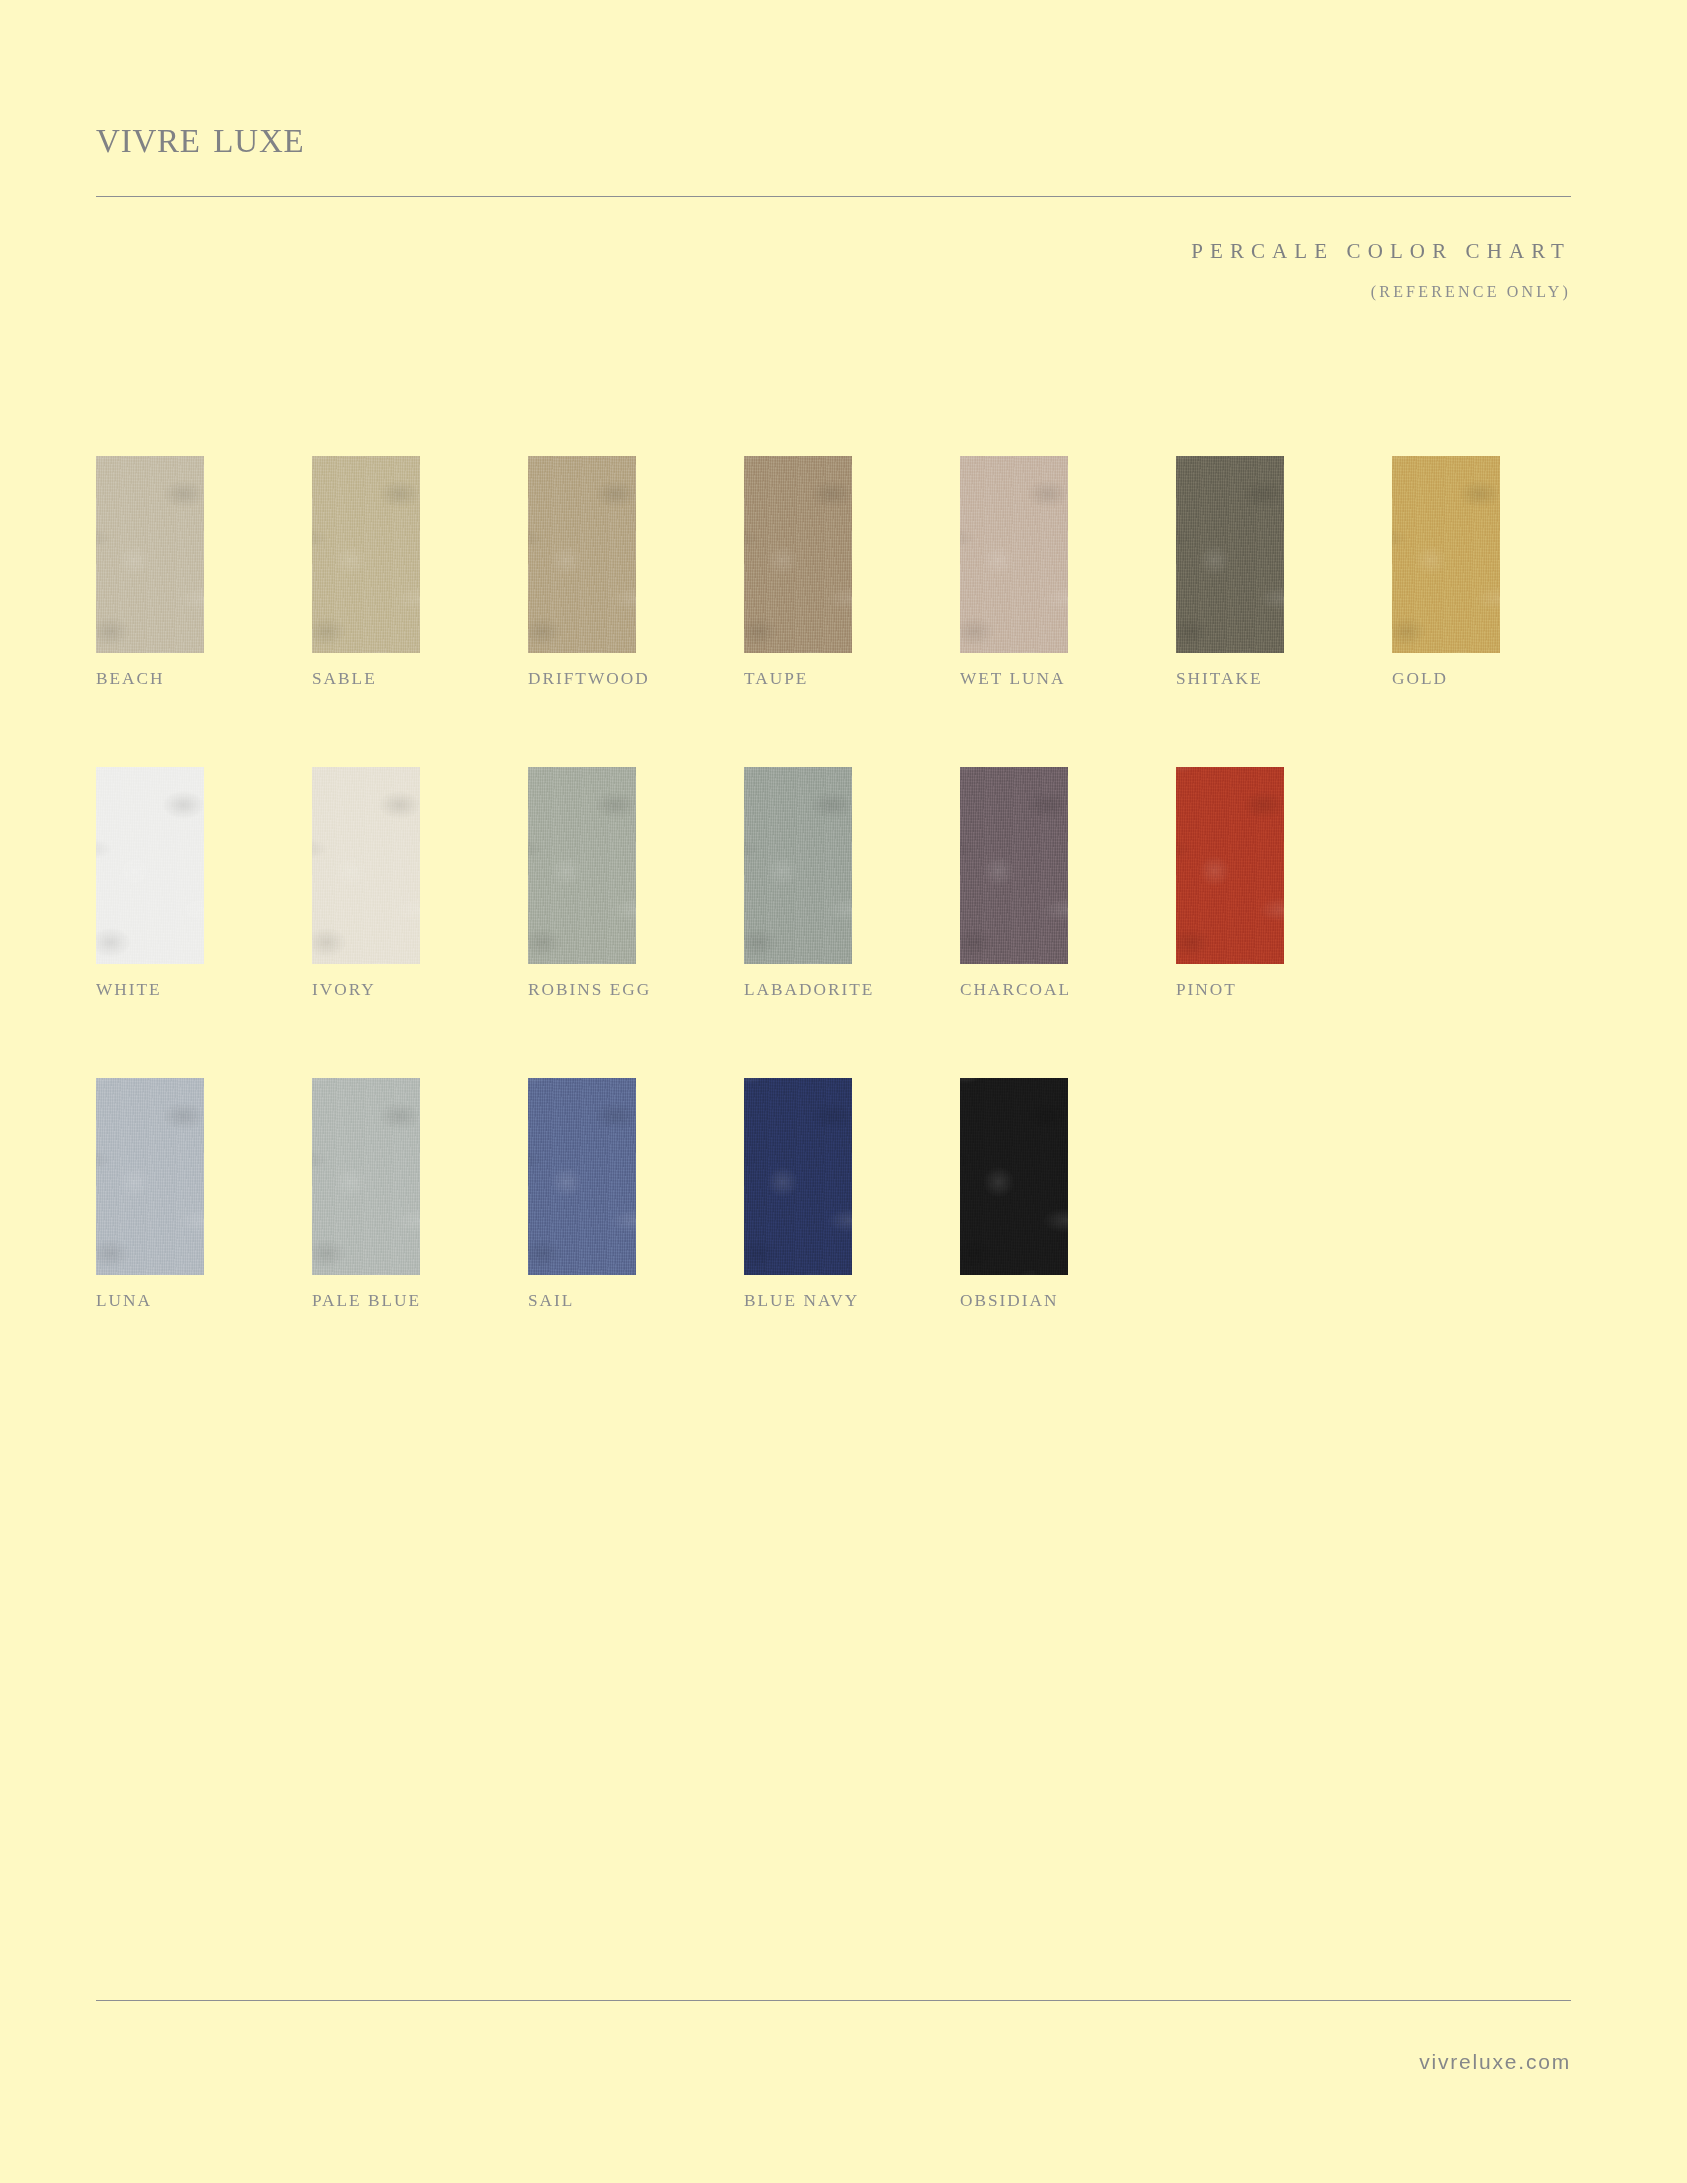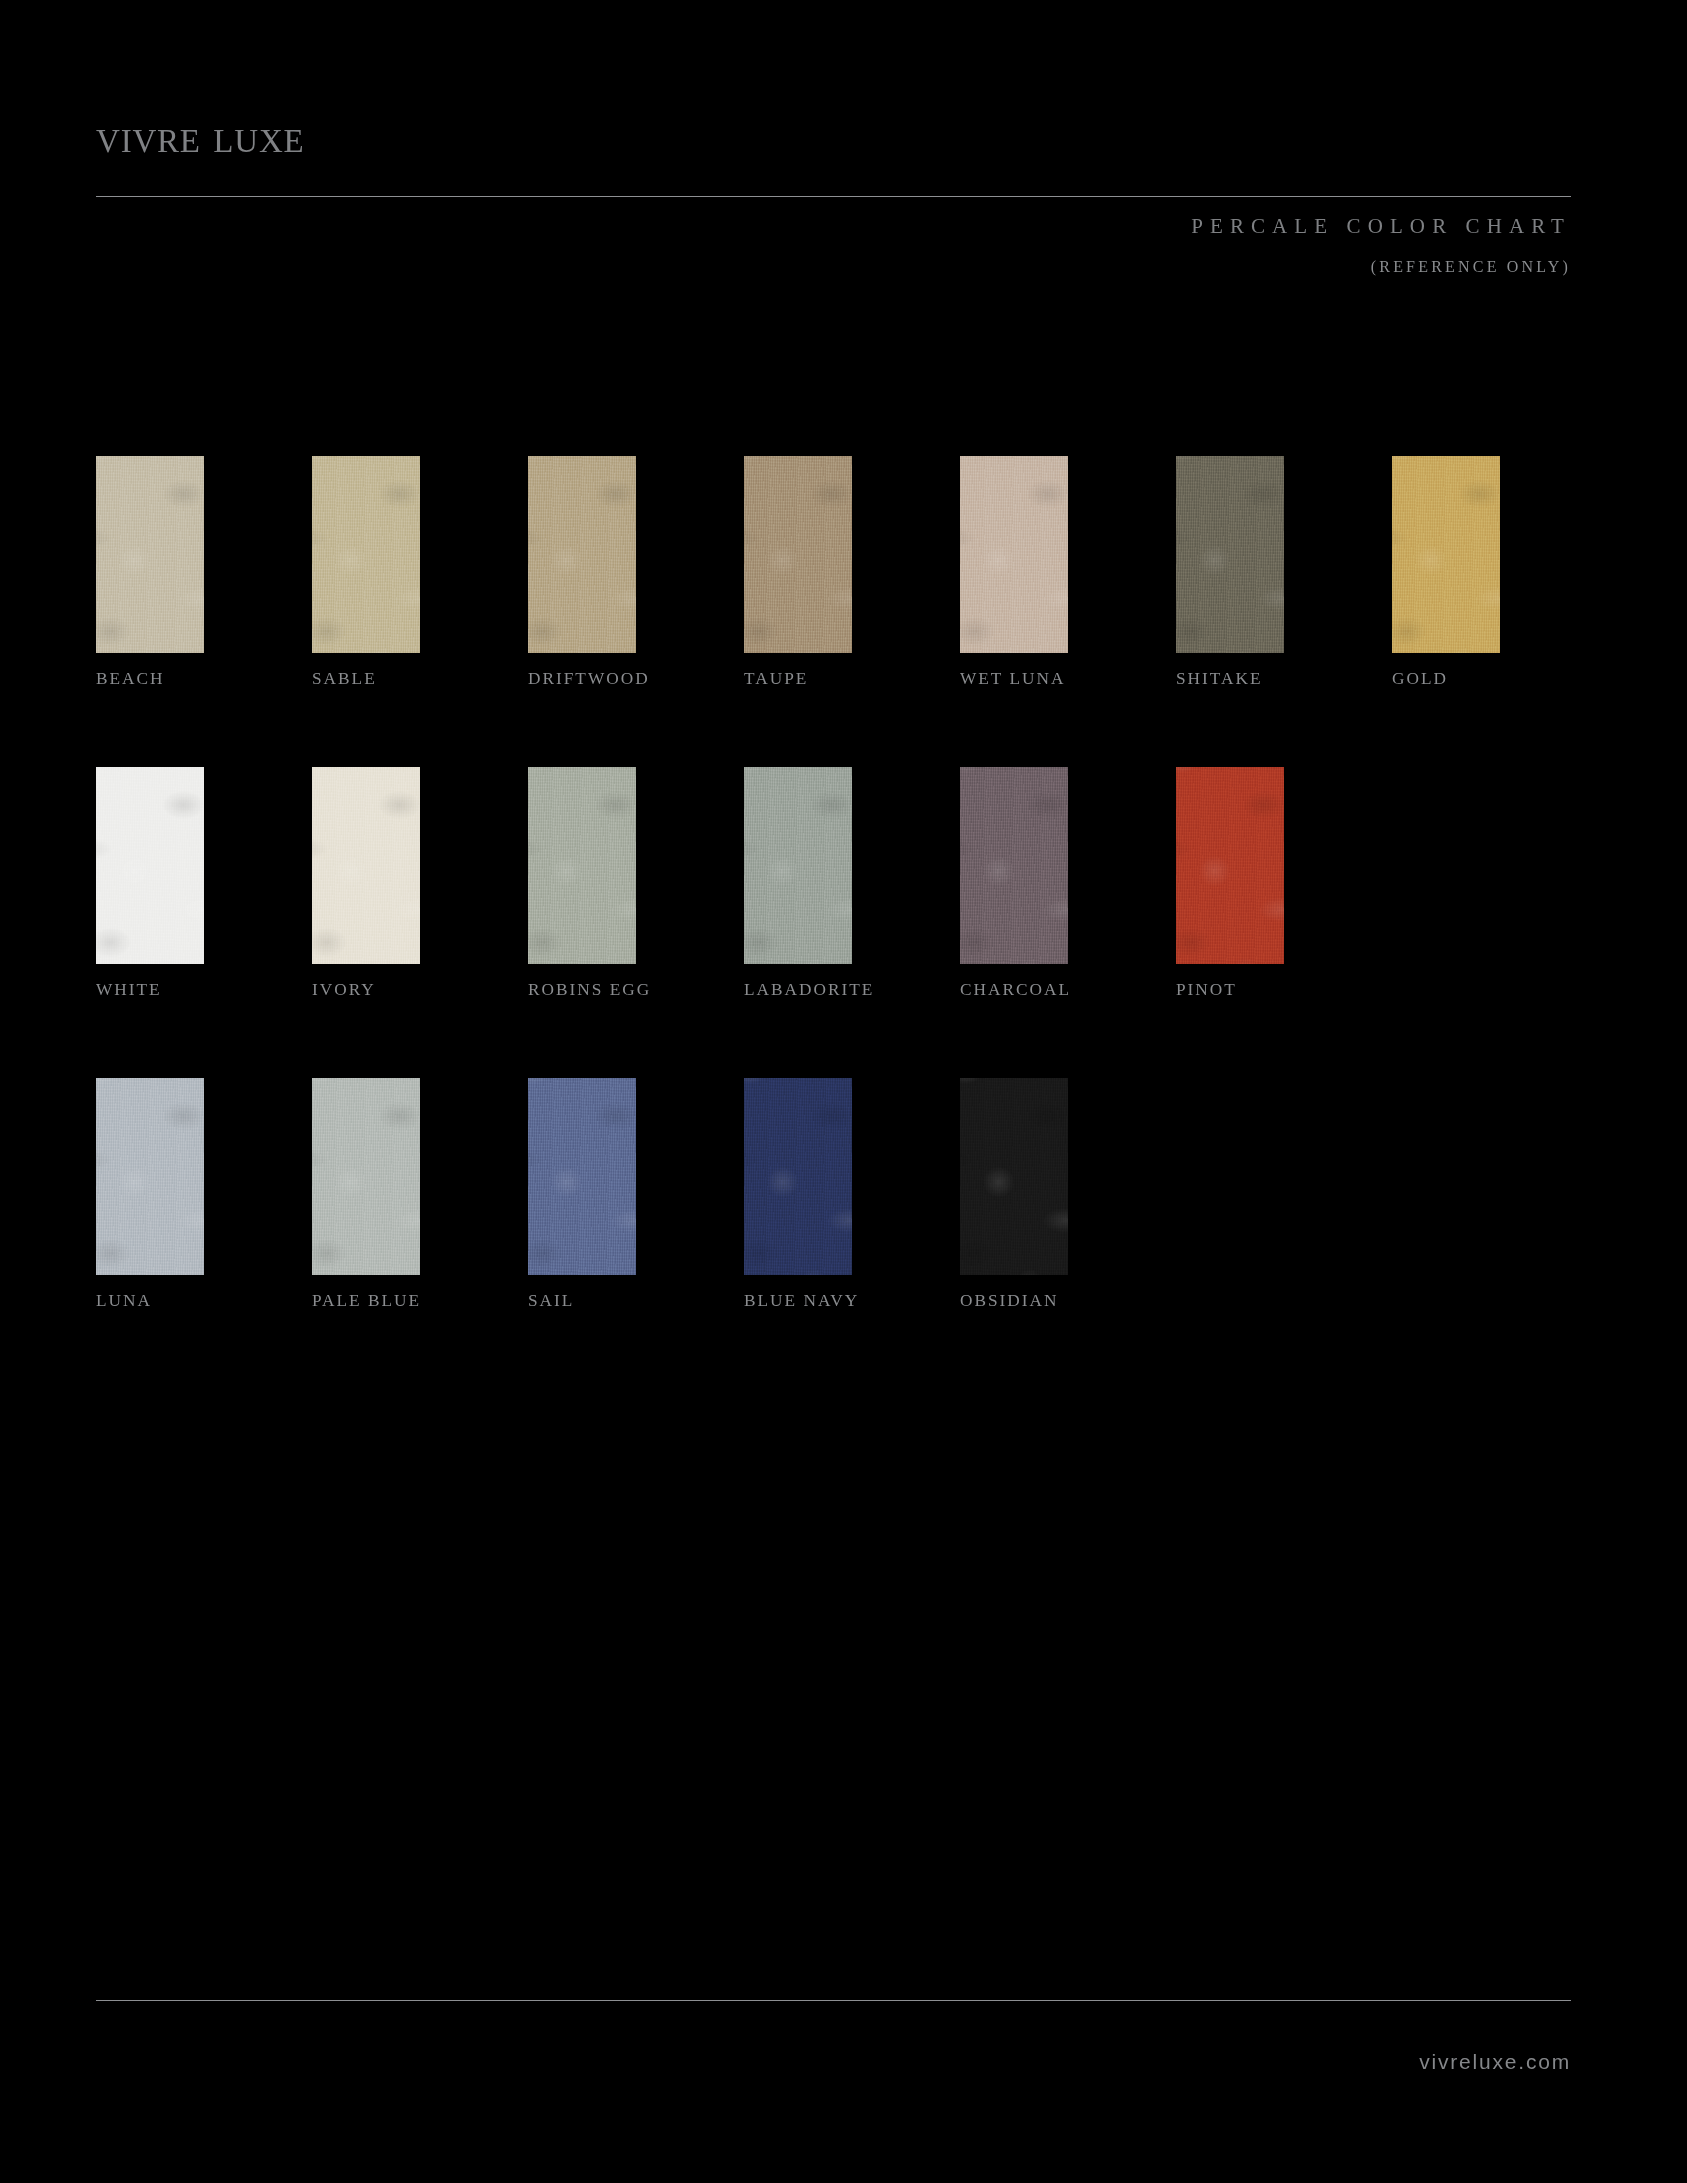--- a/index.html
+++ b/index.html
@@ -11,21 +11,21 @@
     width: 1687px;
     height: 2183px;
     font-family: "Liberation Serif", "DejaVu Serif", serif;
     -webkit-font-smoothing: antialiased;
   }
 
   .page {
     position: relative;
     width: 1687px;
     height: 2183px;
-    background: #000000;
+    background: #fef9c3;
     box-sizing: border-box;
   }
 
   
   .header {
     position: absolute;
     left: 96px;
     top: 113px;
     width: 1475px;
   }
@@ -40,21 +40,21 @@
     white-space: nowrap;
   }
   .brand-rule {
     margin-top: 36px;
     width: 100%;
     height: 0.8px;
     background: #8d8f92;
   }
 
   .chart-title {
-    margin-top: 17px;
+    margin-top: 42px;
     text-align: right;
     font-family: "Liberation Serif", "DejaVu Serif", serif;
     font-size: 21px;
     letter-spacing: 7.1px;
     color: #7e8083;
     white-space: nowrap;
   }
   .chart-subtitle {
     margin-top: 19.5px;
     text-align: right;

